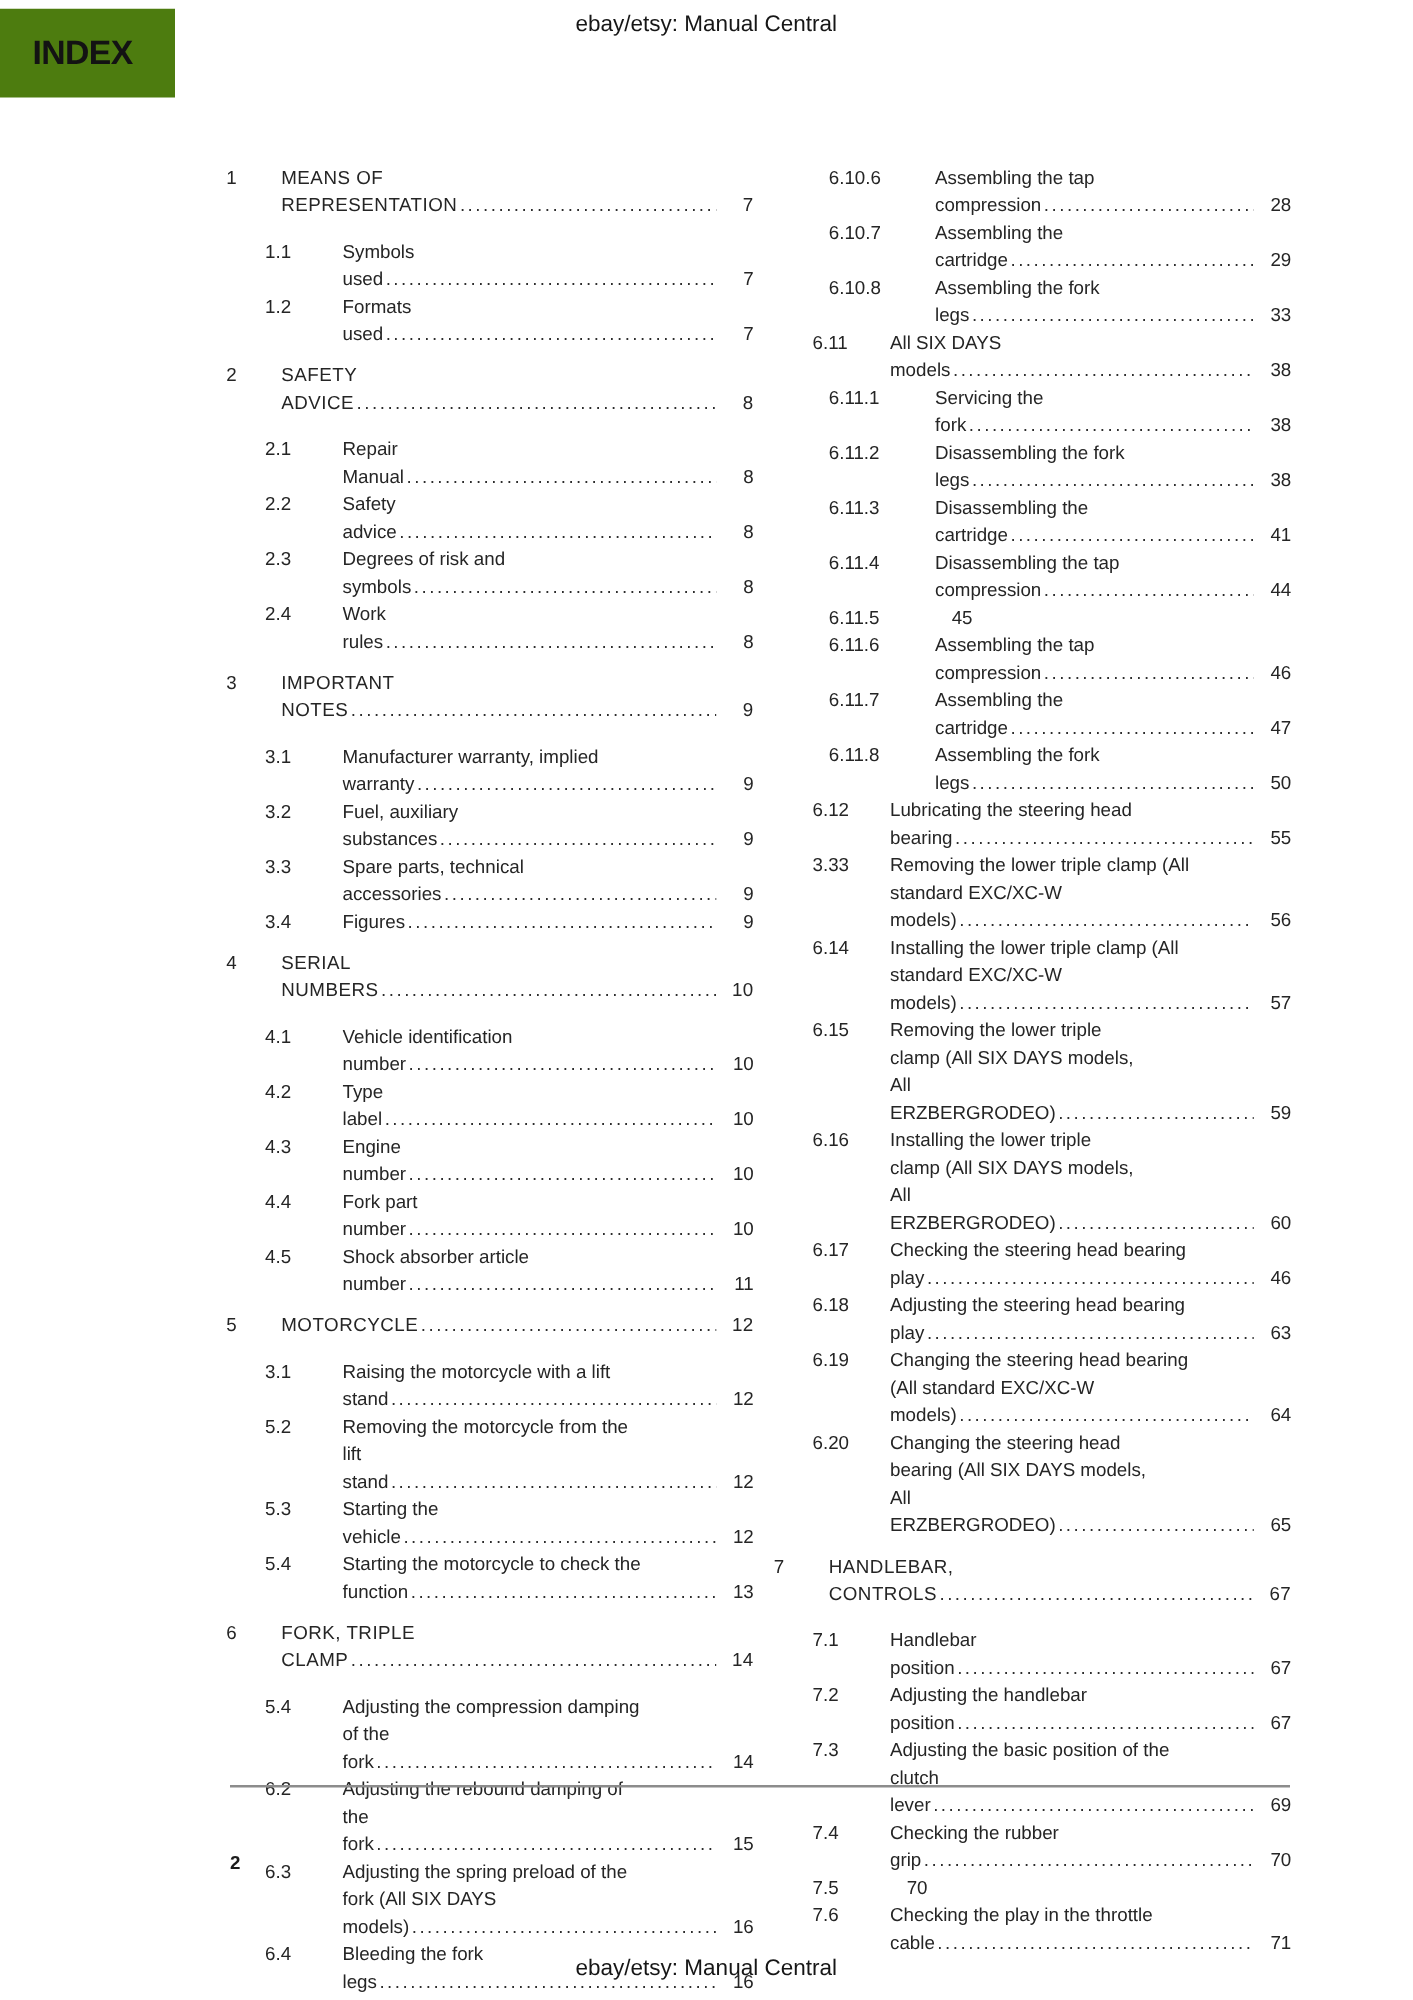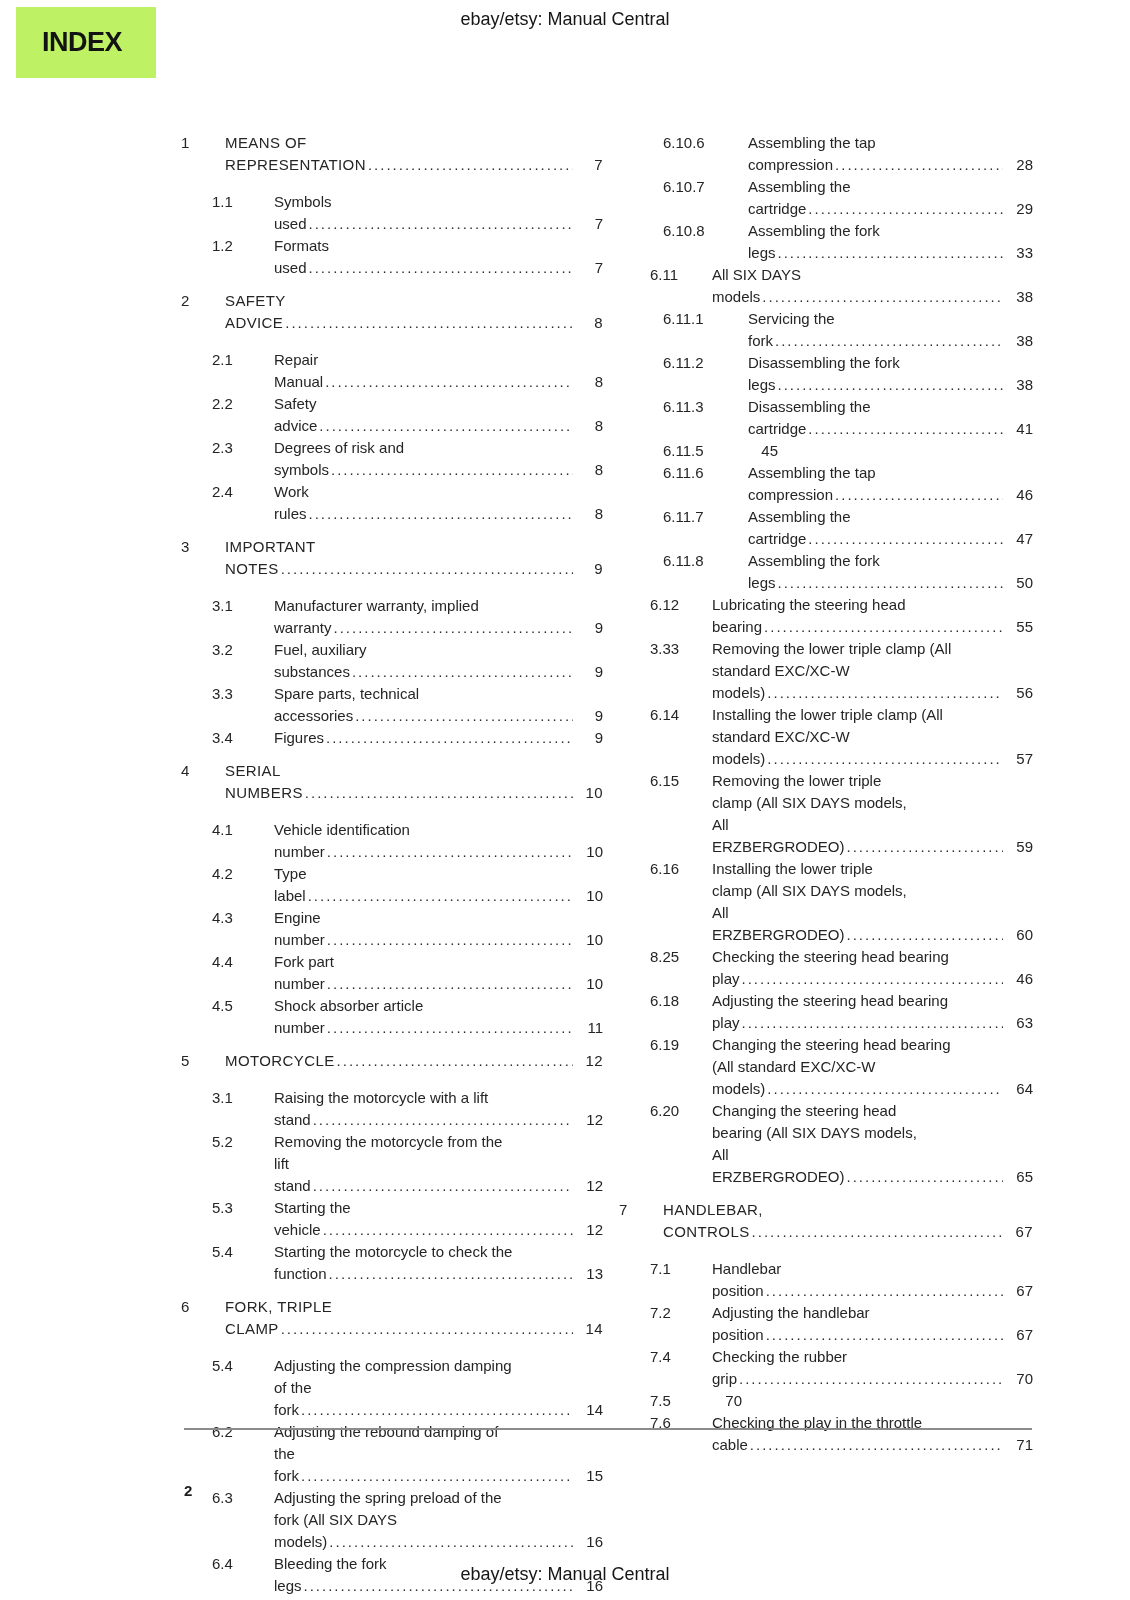--- a/index.html
+++ b/index.html
@@ -16,22 +16,22 @@
   
   .doc-header {
     position: absolute; top: 9px; left: 0; width: 100%;
     text-align: center; font-size: 18px; color: #161616;
   }
   .doc-footer {
     position: absolute; top: 1564px; left: 0; width: 100%;
     text-align: center; font-size: 18px; color: #161616;
   }
   .index-box {
-    position: absolute; left: 16px; top: 7px; width: 140px; height: 71px;
-    background: #bef264;
+    position: absolute; left: 0; top: 7px; width: 140px; height: 71px;
+    background: #4d7c0f;
     display: flex; align-items: center;
     padding-left: 26px;
   }
   .index-box .label {
     font-size: 27px; font-weight: bold; color: #131313; letter-spacing: -0.5px;
   }
   .footer-rule {
     position: absolute; left: 184px; top: 1428px;
     width: 848px; height: 2px; background: #8c8c8c;
   }
@@ -273,20 +273,26 @@
     <span class="num">6.11.2</span>
     <span class="mid"><span class="title">Disassembling the fork legs</span></span>
     <span class="pg">38</span>
   </div>
       <div class="row lvl3">
     <span class="num">6.11.3</span>
     <span class="mid"><span class="title">Disassembling the cartridge</span></span>
     <span class="pg">41</span>
   </div>
       <div class="row lvl3">
+    <span class="num">6.11.4</span>
+    <span class="mid"><span class="title">Disassembling the tap
+compression</span></span>
+    <span class="pg">44</span>
+  </div>
+      <div class="row lvl3">
     <span class="num">6.11.5</span>
     <span class="pg">45</span>
   </div>
       <div class="row lvl3">
     <span class="num">6.11.6</span>
     <span class="mid"><span class="title">Assembling the tap compression</span></span>
     <span class="pg">46</span>
   </div>
       <div class="row lvl3">
     <span class="num">6.11.7</span>
@@ -324,21 +330,21 @@
     <span class="pg">59</span>
   </div>
       <div class="row lvl2">
     <span class="num">6.16</span>
     <span class="mid"><span class="title">Installing the lower triple
 clamp (All SIX DAYS models,
 All ERZBERGRODEO)</span></span>
     <span class="pg">60</span>
   </div>
       <div class="row lvl2">
-    <span class="num">8.25</span>
+    <span class="num">6.17</span>
     <span class="mid"><span class="title">Checking the steering head bearing
 play</span></span>
     <span class="pg">46</span>
   </div>
       <div class="row lvl2">
     <span class="num">6.18</span>
     <span class="mid"><span class="title">Adjusting the steering head bearing
 play</span></span>
     <span class="pg">63</span>
   </div>
@@ -364,20 +370,26 @@
     <span class="num">7.1</span>
     <span class="mid"><span class="title">Handlebar position</span></span>
     <span class="pg">67</span>
   </div>
       <div class="row lvl2">
     <span class="num">7.2</span>
     <span class="mid"><span class="title">Adjusting the handlebar position</span></span>
     <span class="pg">67</span>
   </div>
       <div class="row lvl2">
+    <span class="num">7.3</span>
+    <span class="mid"><span class="title">Adjusting the basic position of the
+clutch lever</span></span>
+    <span class="pg">69</span>
+  </div>
+      <div class="row lvl2">
     <span class="num">7.4</span>
     <span class="mid"><span class="title">Checking the rubber grip</span></span>
     <span class="pg">70</span>
   </div>
       <div class="row lvl2">
     <span class="num">7.5</span>
     <span class="pg">70</span>
   </div>
       <div class="row lvl2">
     <span class="num">7.6</span>

